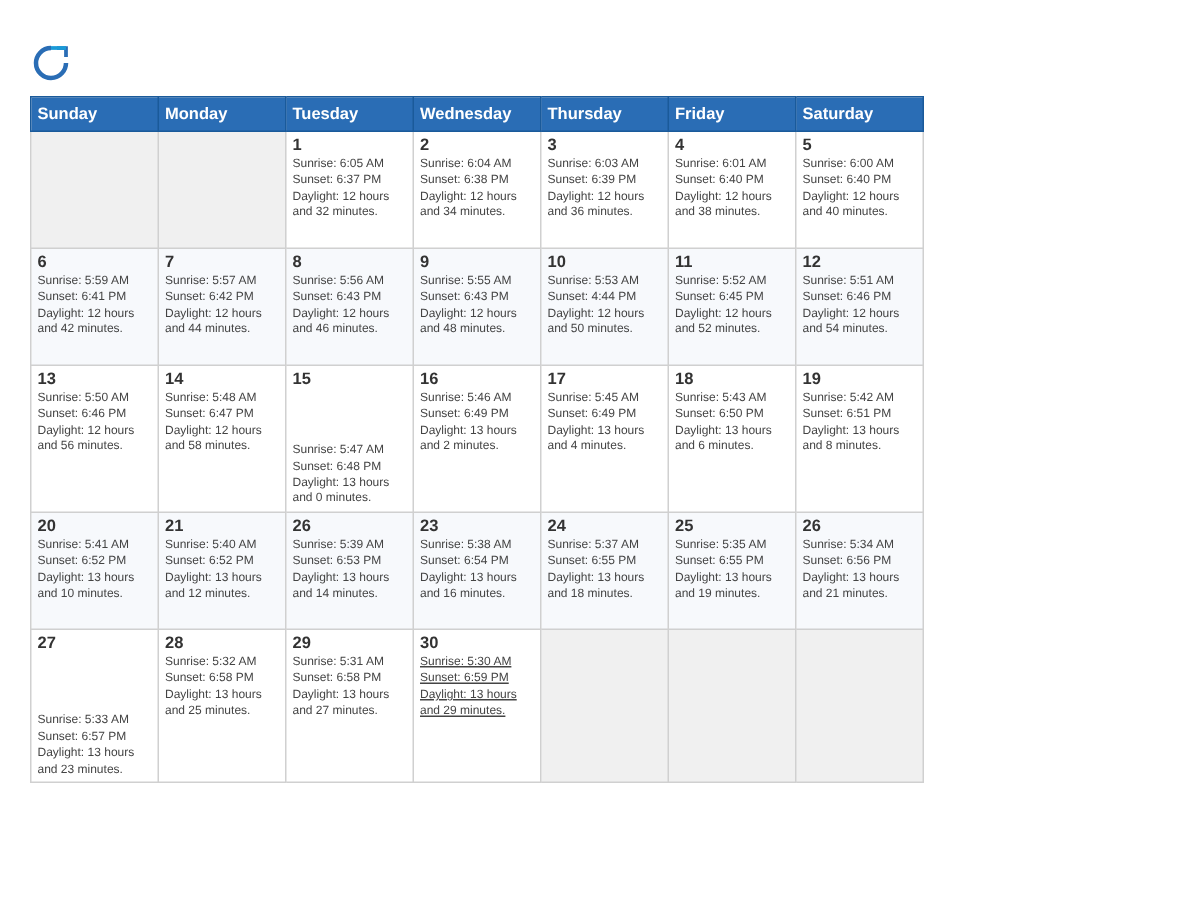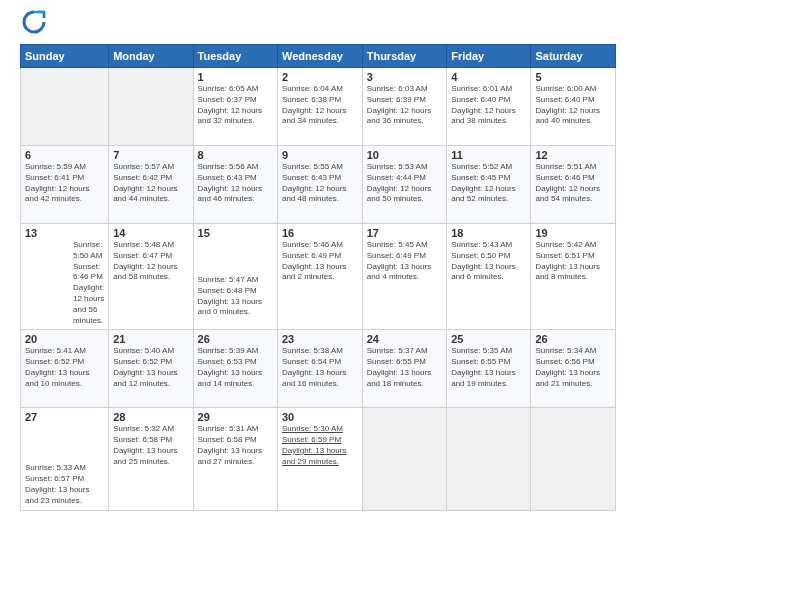--- a/index.html
+++ b/index.html
@@ -6,21 +6,21 @@
     body {
       font-family: Arial, sans-serif;
       background: #fff;
       width: 792px;
       height: 612px;
       overflow: hidden;
     }
     .page {
       width: 636px;
       height: 612px;
-      padding: 8px 20px 10px 20px;
+      padding: 28px 20px 10px 20px;
       background: #fff;
     }
     .header {
       display: flex;
       justify-content: space-between;
       align-items: flex-start;
       margin-bottom: 8px;
     }
     .logo {
       display: flex;
@@ -225,21 +225,21 @@
             <span class="day-number">12</span>
             <div class="day-info" style="white-space: pre-line;">Sunrise: 5:51 AM
 Sunset: 6:46 PM
 Daylight: 12 hours
 and 54 minutes.</div>
           </td>
         </tr>
         <tr>
           <td>
             <span class="day-number">13</span>
-            <div class="day-info" style="white-space: pre-line; margin-left: 48px;">Sunrise: 5:50 AM
+            <div class="day-info" style="white-space: pre-line;">Sunrise: 5:50 AM
 Sunset: 6:46 PM
 Daylight: 12 hours
 and 56 minutes.</div>
           </td>
           <td>
             <span class="day-number">14</span>
             <div class="day-info" style="white-space: pre-line;">Sunrise: 5:48 AM
 Sunset: 6:47 PM
 Daylight: 12 hours
 and 58 minutes.</div>

